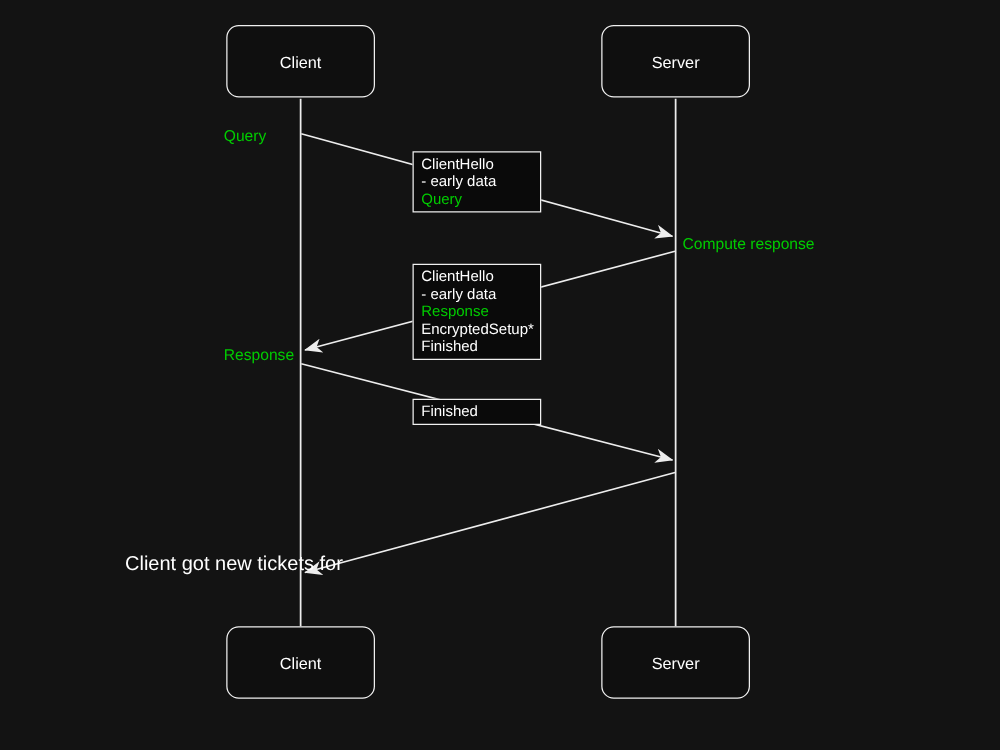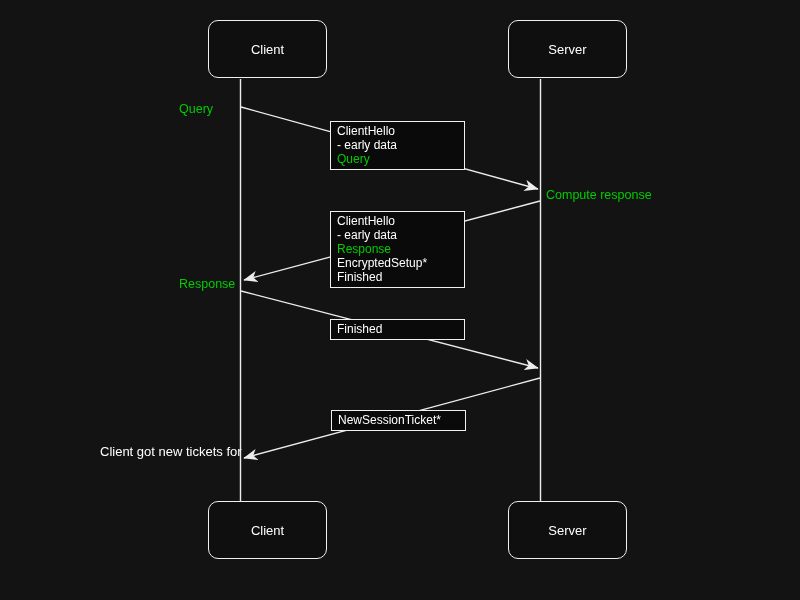--- a/index.html
+++ b/index.html
@@ -38,26 +38,25 @@
     height: 58px;
     box-sizing: border-box;
     border: 1.4px solid #f0f0f0;
     border-radius: 10px;
     background: #0f0f0f;
     display: flex;
     align-items: center;
     justify-content: center;
     font-size: 13px;
     color: #ffffff;
-    margin-left: 27px;
   }
   .msg-box {
     position: absolute;
     z-index: 3;
-    width: 135px;
+    width: 103px;
     box-sizing: border-box;
     border: 1.4px solid #f0f0f0;
     background: #0a0a0a;
     padding: 2px 6px 3px 6px;
     font-size: 12px;
     line-height: 14px;
     color: #ffffff;
   }
   .msg-line { white-space: nowrap; }
   .green { color: #00cc00; }
@@ -65,21 +64,21 @@
     position: absolute;
     z-index: 2;
     font-size: 12.5px;
     line-height: 14px;
     color: #00cc00;
     white-space: nowrap;
   }
   .note {
     position: absolute;
     z-index: 2;
-    font-size: 13px;
+    font-size: 16px;
     line-height: 16px;
     color: #ffffff;
     white-space: nowrap;
   }
 </style>
 </head>
 <body>
 
 <div class="stage">
 
@@ -127,21 +126,18 @@
     <div class="msg-line">- early data</div>
     <div class="msg-line green">Response</div>
     <div class="msg-line">EncryptedSetup*</div>
     <div class="msg-line">Finished</div>
   </div>
 
   <div class="msg-box" style="left:330px; top:319px;">
     <div class="msg-line">Finished</div>
   </div>
 
-  <div class="msg-box" style="left:331px; top:410px;">
-    <div class="msg-line">NewSessionTicket*</div>
-  </div>
 
   <div class="note" style="left:100px; top:444px;">
     <div>Client got new tickets for</div>
   </div>
 
 </div>
 
 </body></html>

